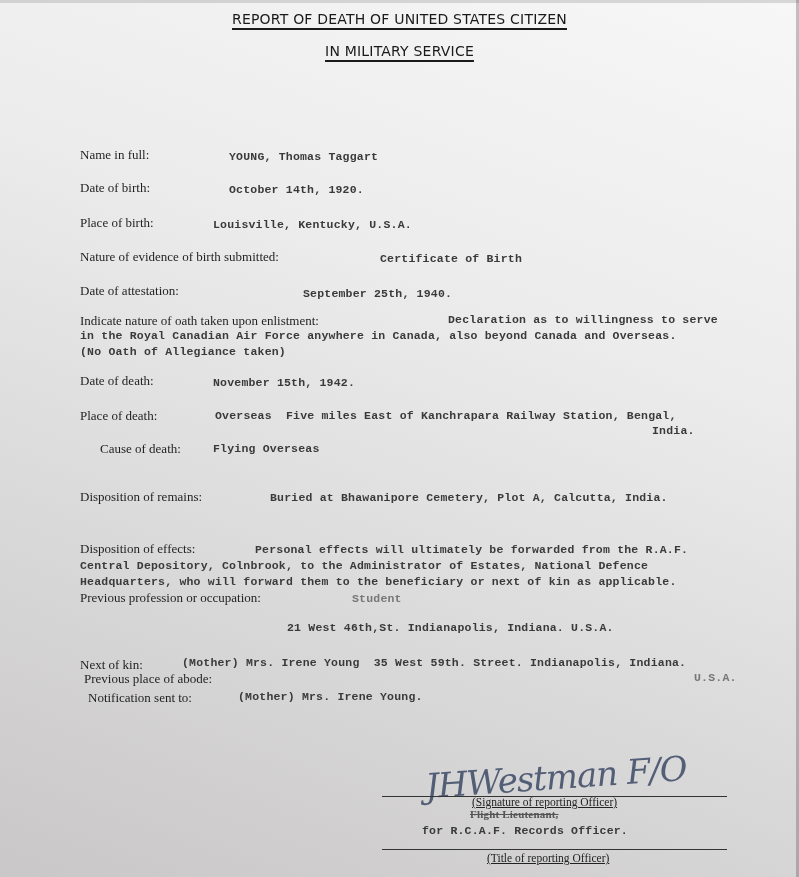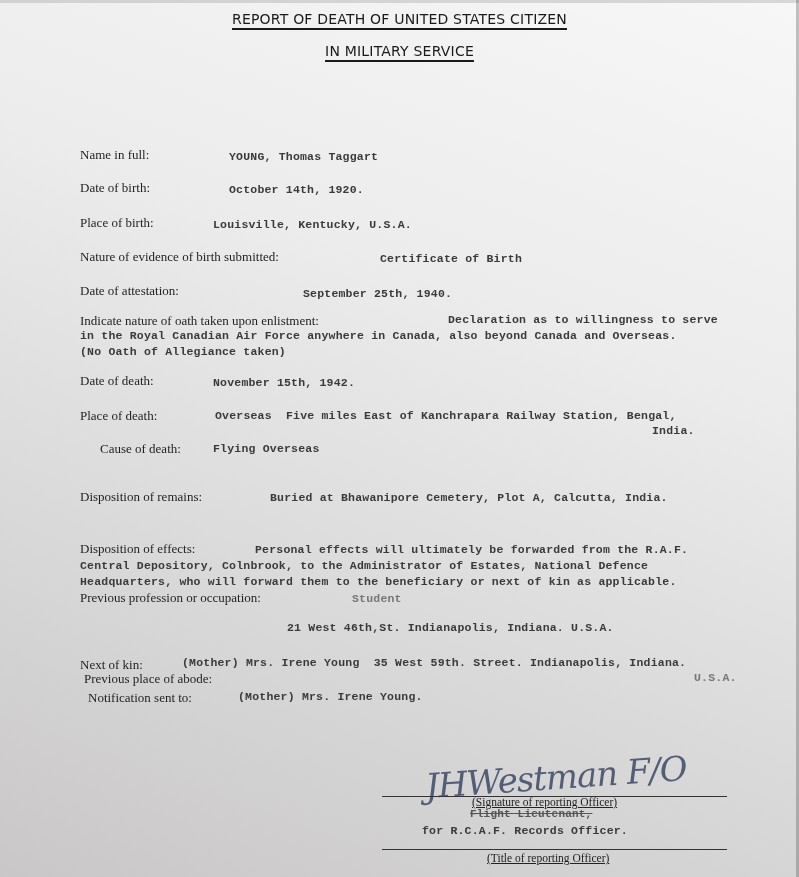--- a/index.html
+++ b/index.html
@@ -19,21 +19,21 @@
   .t2 { top:43px; }
   .label {
     position:absolute; font-family:"Liberation Serif", serif; font-size:13px; color:#1f1f1f; white-space:nowrap;
   }
   .val {
     position:absolute; font-family:"Liberation Mono", monospace; font-size:11.5px; font-weight:bold;
     color:#3a3a3a; white-space:pre; letter-spacing:0.2px;
   }
   .small-serif { position:absolute; font-family:"Liberation Serif", serif; font-size:11.5px; color:#222; white-space:nowrap;text-decoration:underline; }
   .sigline { position:absolute; height:1px; background:#333; }
-  .struck { text-decoration:line-through; color:#555; }
+  .struck { text-decoration:line-through; color:#555;font-family:Liberation Serif, serif; }
   .sig {
     position:absolute; font-family:"DejaVu Serif", serif; font-style:italic; font-size:34px; color:#3c4a66;
     opacity:0.85; transform:rotate(-4deg); letter-spacing:-1px;
   }
 </style>
 </head>
 <body>
 
 <div class="edge-top"></div>
 <div class="edge-right"></div>

